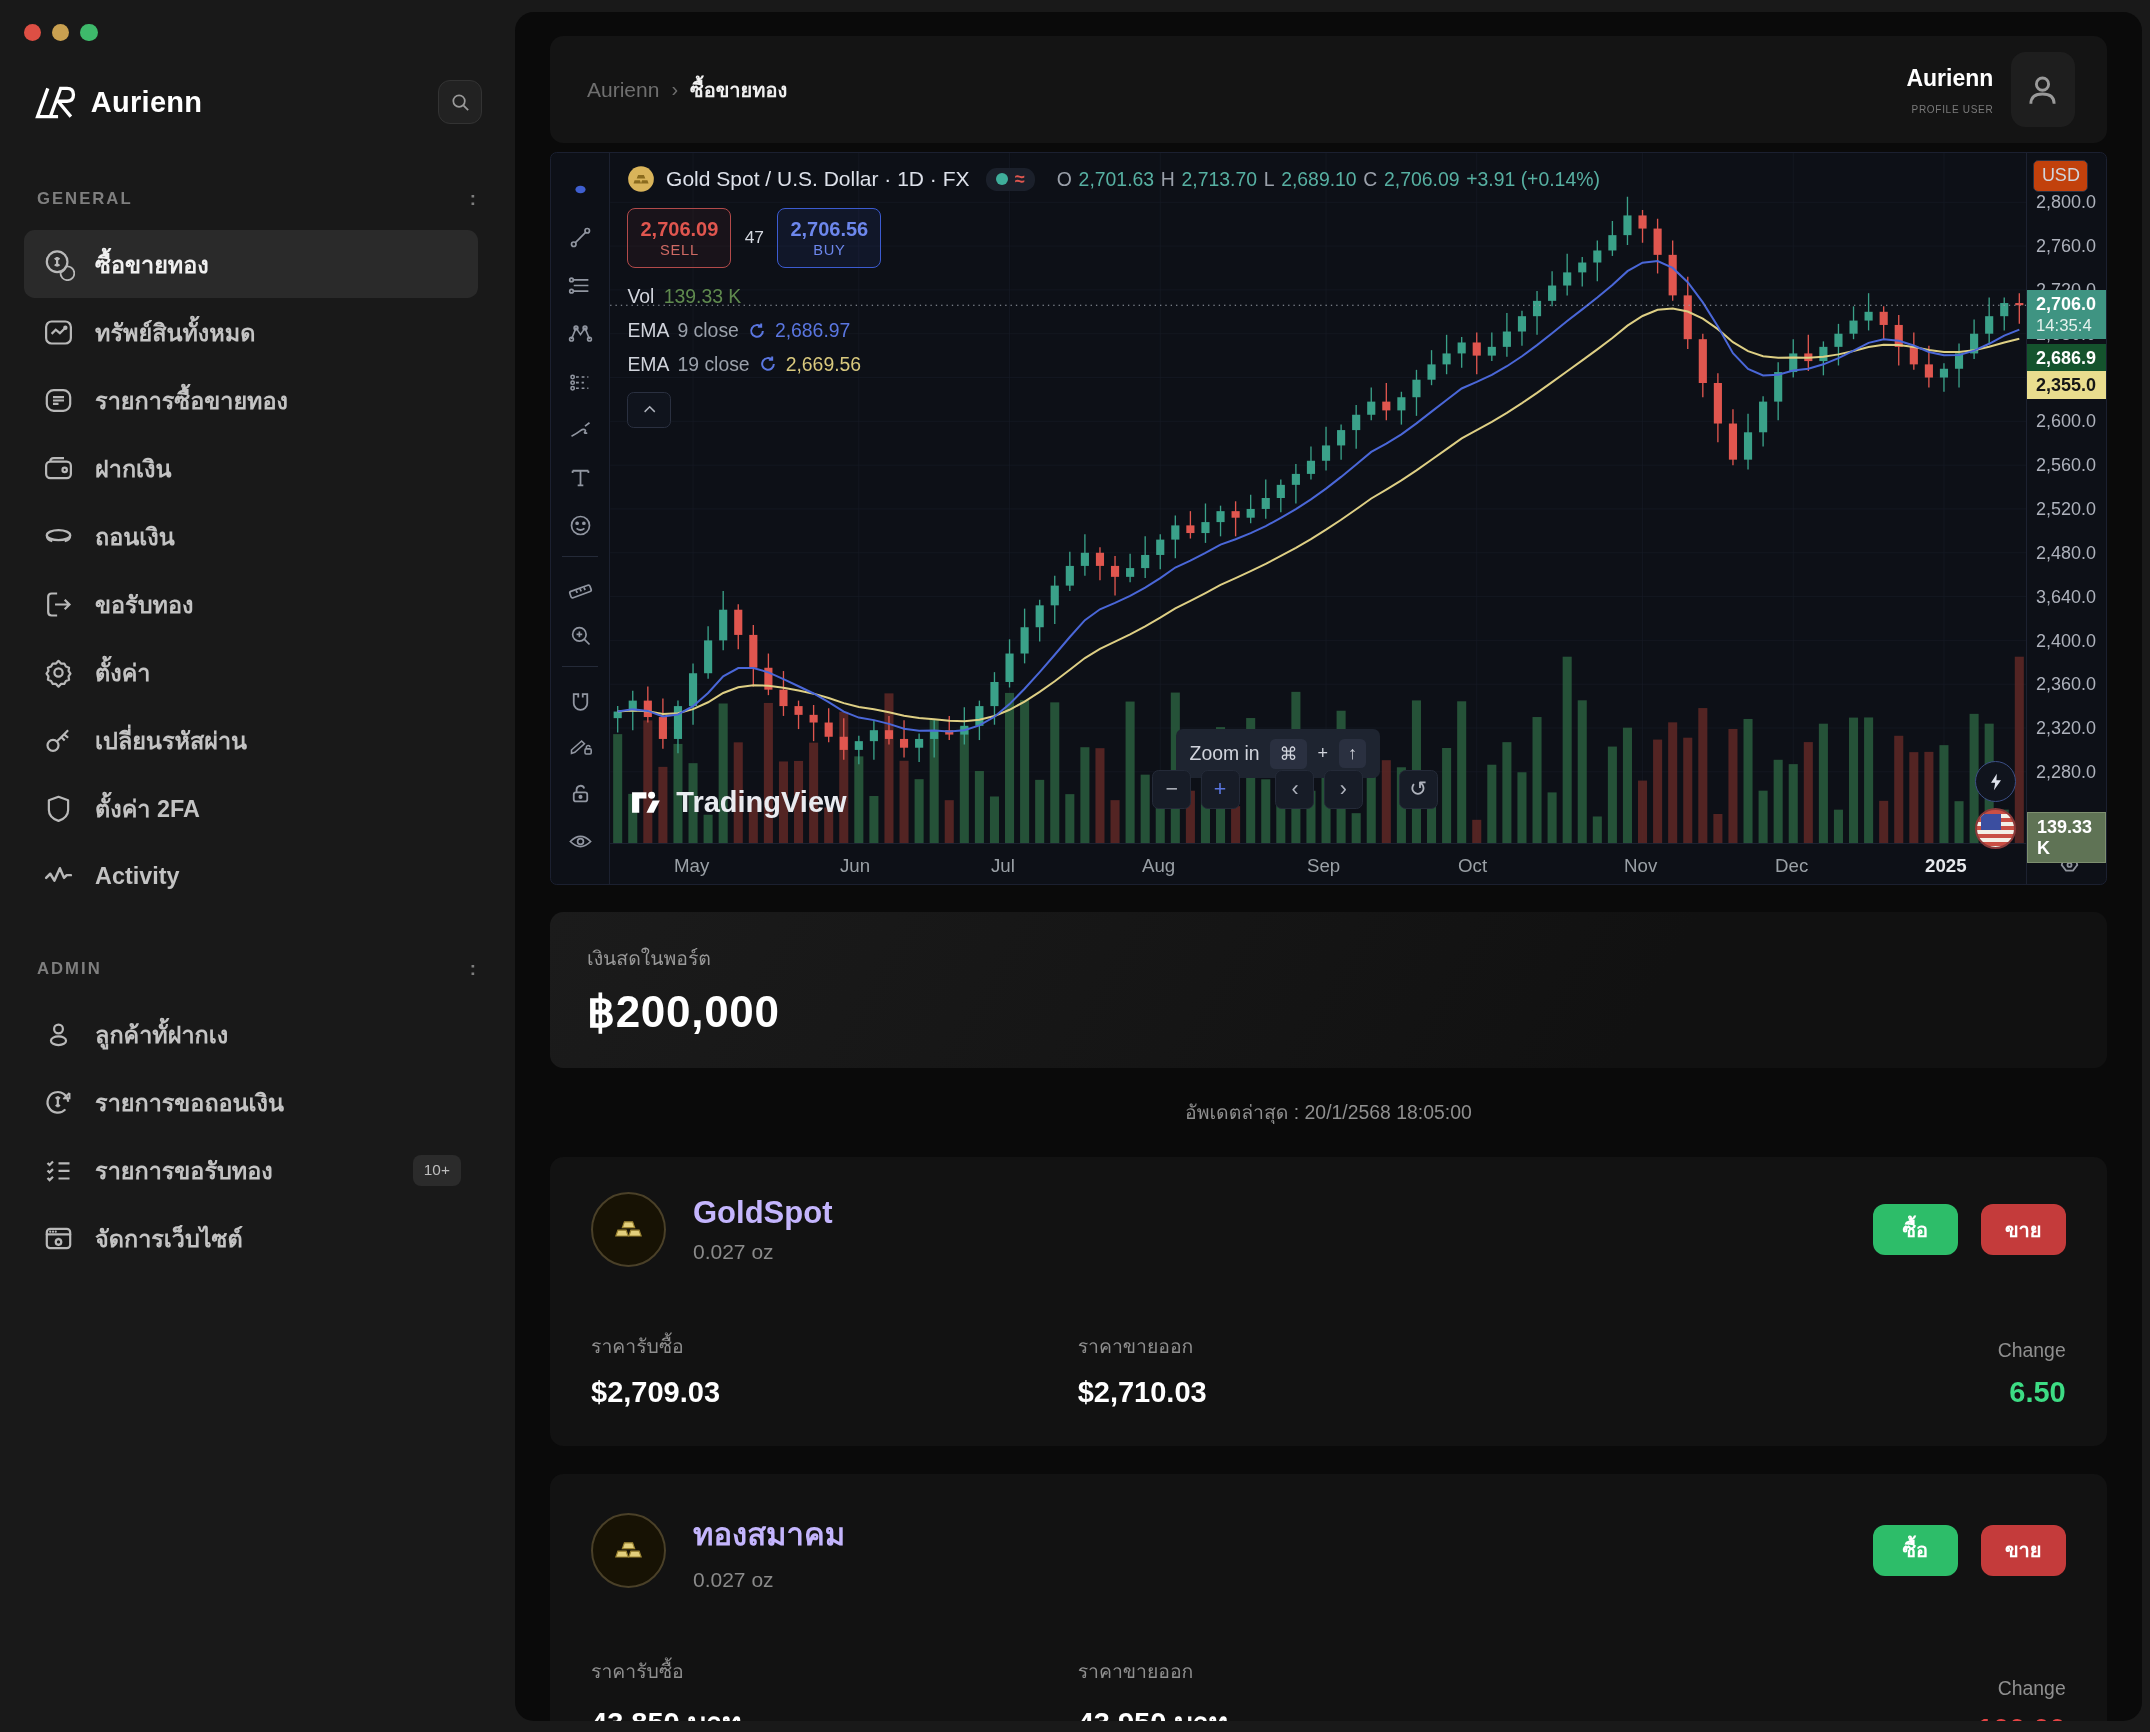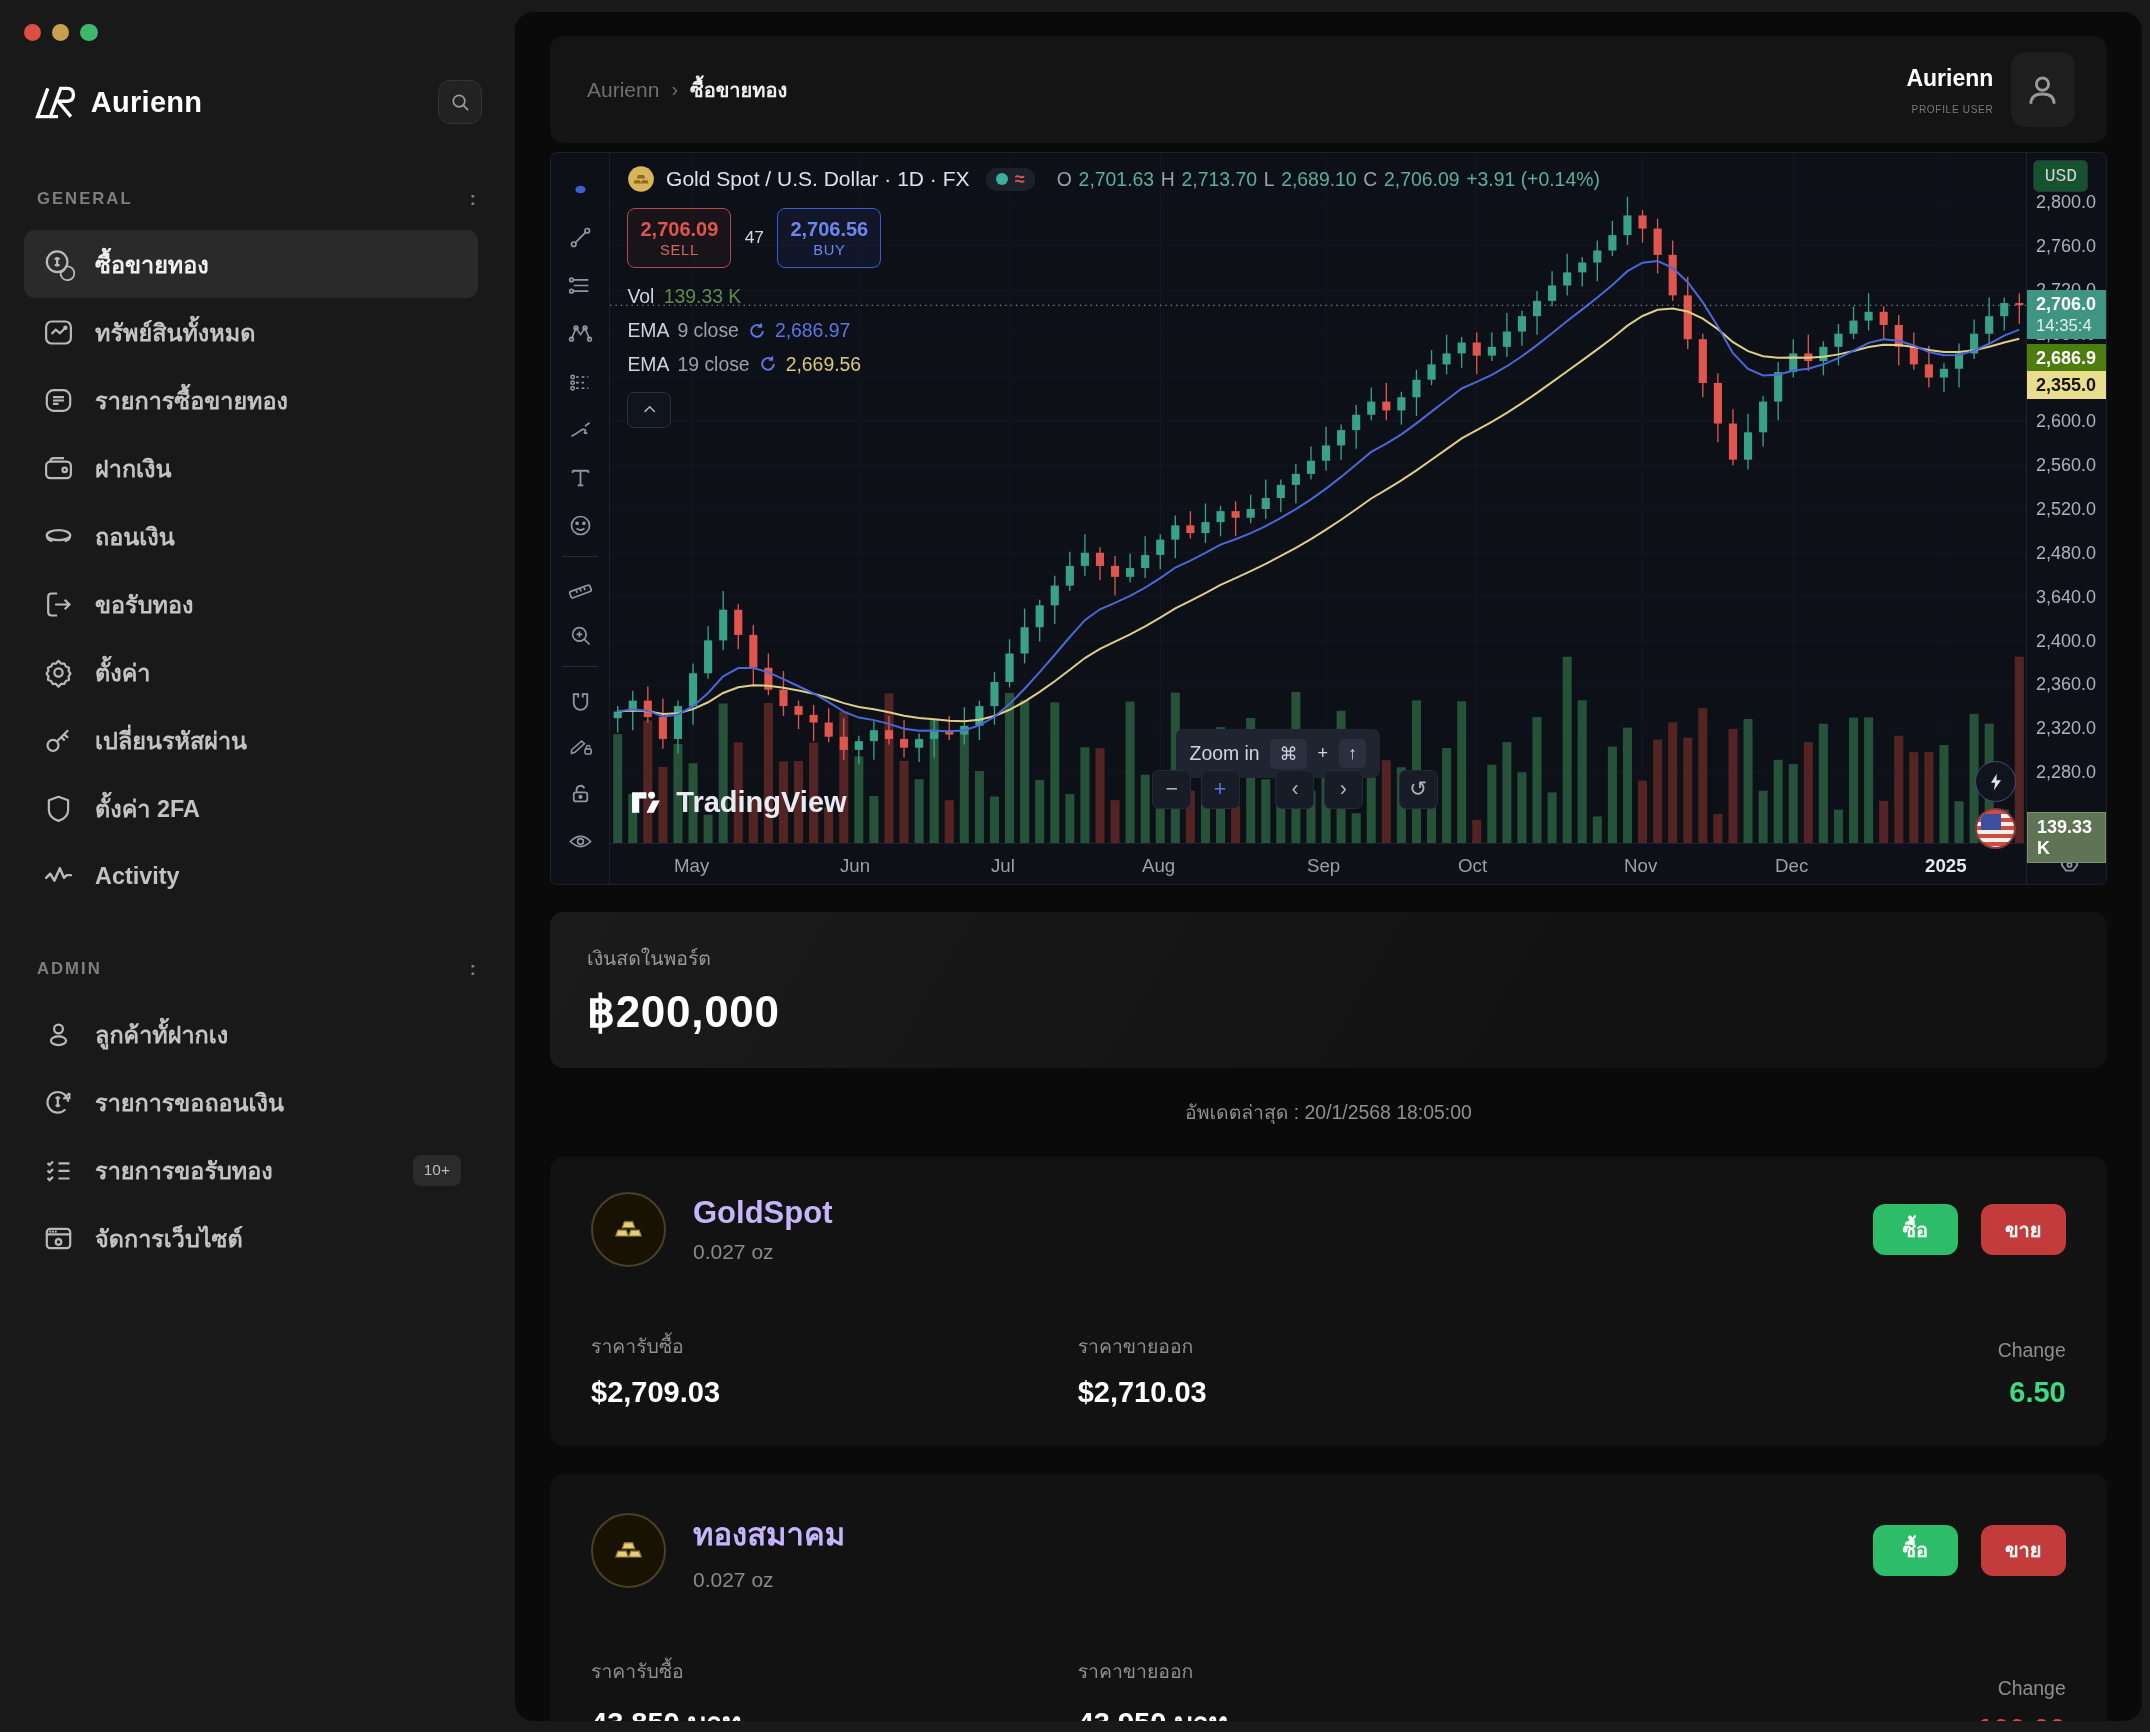--- a/index.html
+++ b/index.html
@@ -98,21 +98,21 @@
   .tv-name { color:#e9ebf0; font-size:29px; font-weight:bold; }
   .edge-ic { position:absolute; right:9.3px; width:41px; height:41px; border-radius:50%; z-index:6;
     display:flex; align-items:center; justify-content:center; }
   .bolt-ic { top:83.2%; border:1.3px solid #3c4f86; background:#10141d; }
   .flag-ic { top:89.6%; border:2px solid #8a3a3a; overflow:hidden;
     background:repeating-linear-gradient(#c94f44 0 4px, #f3f0e6 4px 8px); position:absolute; }
   .flag-canton { position:absolute; left:4px; top:4px; width:20px; height:16px; background:#3b4ea0; }
 
   .price-axis { width:80px; flex:none; border-left:0.7px solid #1c2130; position:relative; font-size:18px; color:#aeb2bc; }
   .usd-btn { position:absolute; top:6.7px; left:6.7px; width:55px; height:32px; border:0.7px solid #2a3040; border-radius:5.3px;
-    display:flex; align-items:center; justify-content:center; color:#d1d4dc; font-size:18px; cursor:pointer; background:#14532d;font-family:Liberation Mono, monospace; }
+    display:flex; align-items:center; justify-content:center; color:#d1d4dc; font-size:18px; cursor:pointer; background:#c2410c; }
   .p-label { position:absolute; left:9.3px; }
   .p-tag { position:absolute; left:0; width:100%; padding:3.3px 0 3.3px 9.3px; font-weight:bold; z-index:3; }
   .tag-last { color:#fff; } .tag-last .cd { font-weight:normal; font-size:16.7px; color:#e6f2ee; margin-top:1.3px; }
   .tag-ema9 { color:#fff; } .tag-ema19 { color:#151515; }
   .tag-vol { color:#fff; border:0.7px solid #7d8f6f; }
   .axis-gear { position:absolute; bottom:5.3px; right:23px; color:#8f939c; }
 
   
   .cash-card { margin-top:27px; background:linear-gradient(120deg,#1b1b1b,#111 70%); border-radius:13.3px; padding:31px 37px; }
   .cash-label { color:#9a9a9a; font-size:19.4px; }
@@ -852,21 +852,21 @@
               <span class="t-label year" style="left: 1315px;">2025</span>
             </div>
         </div>
 
         <div class="price-axis" id="price-axis">
           <span class="usd-btn">USD</span>
           <div class="p-tag tag-last" id="tag-last" style="background: rgb(63, 148, 130); top: 137px;">
             <div>2,706.0</div>
             <div class="cd">14:35:4</div>
           </div>
-          <div class="p-tag tag-ema9" id="tag-ema9" style="background: #4d7c0f; top: 191px;">2,686.9</div>
+          <div class="p-tag tag-ema9" id="tag-ema9" style="background: #14532d; top: 191px;">2,686.9</div>
           <div class="p-tag tag-ema19" id="tag-ema19" style="background: rgb(233, 221, 142); top: 218px;">2,355.0</div>
           <div class="p-tag tag-vol" id="tag-vol" style="background: rgb(95, 115, 85); top: 659px;">139.33 K</div>
           <span class="axis-gear">
             <svg class="ic" width="27" height="27" viewBox="0 0 24 24" fill="none" stroke="currentColor" stroke-width="1.6">
               <path d="M12 3 l5.5 2.6 1.4 6 -3.8 4.9 h-6.2 L5.1 11.6 6.5 5.6 Z"></path>
                 <circle cx="12" cy="11.5" r="1.8"></circle>
             </svg>
           </span>
         <span class="p-label" style="top: 39px;">2,800.0</span>
             <span class="p-label" style="top: 83px;">2,760.0</span>

